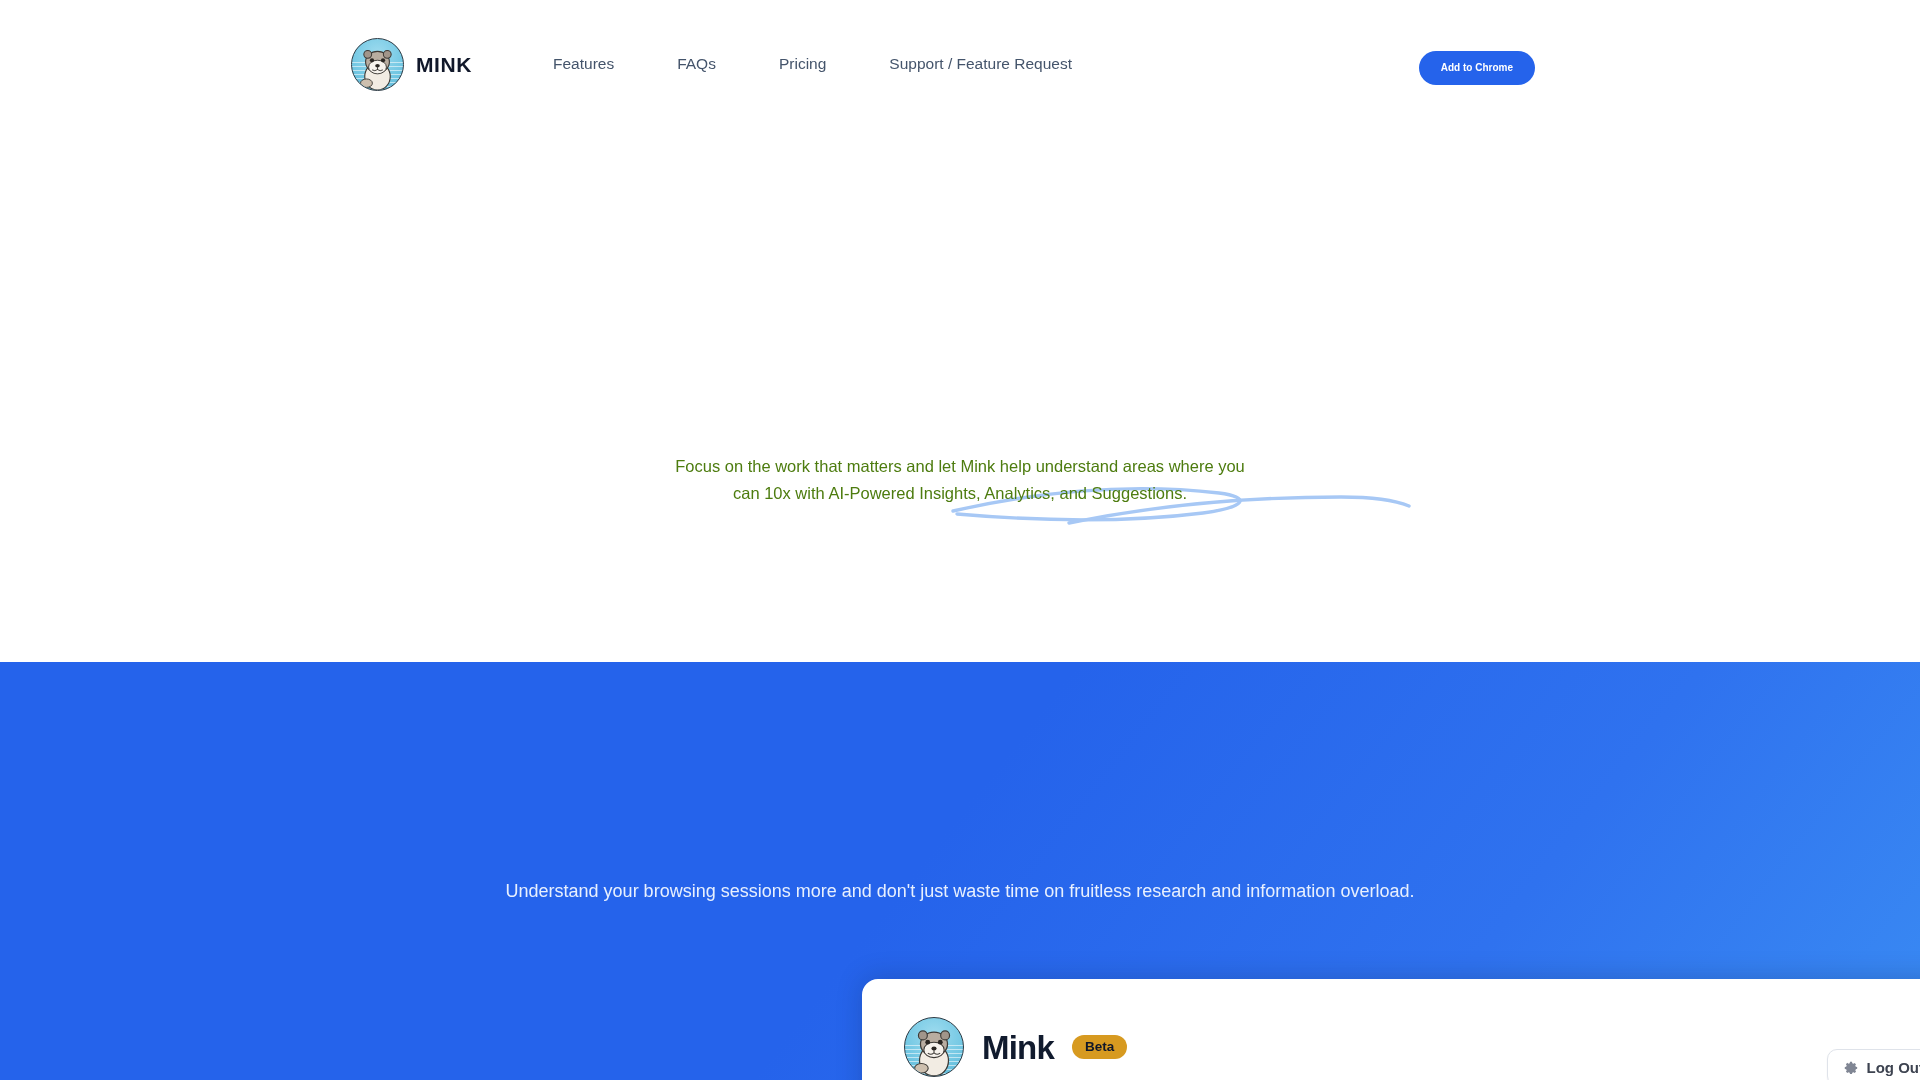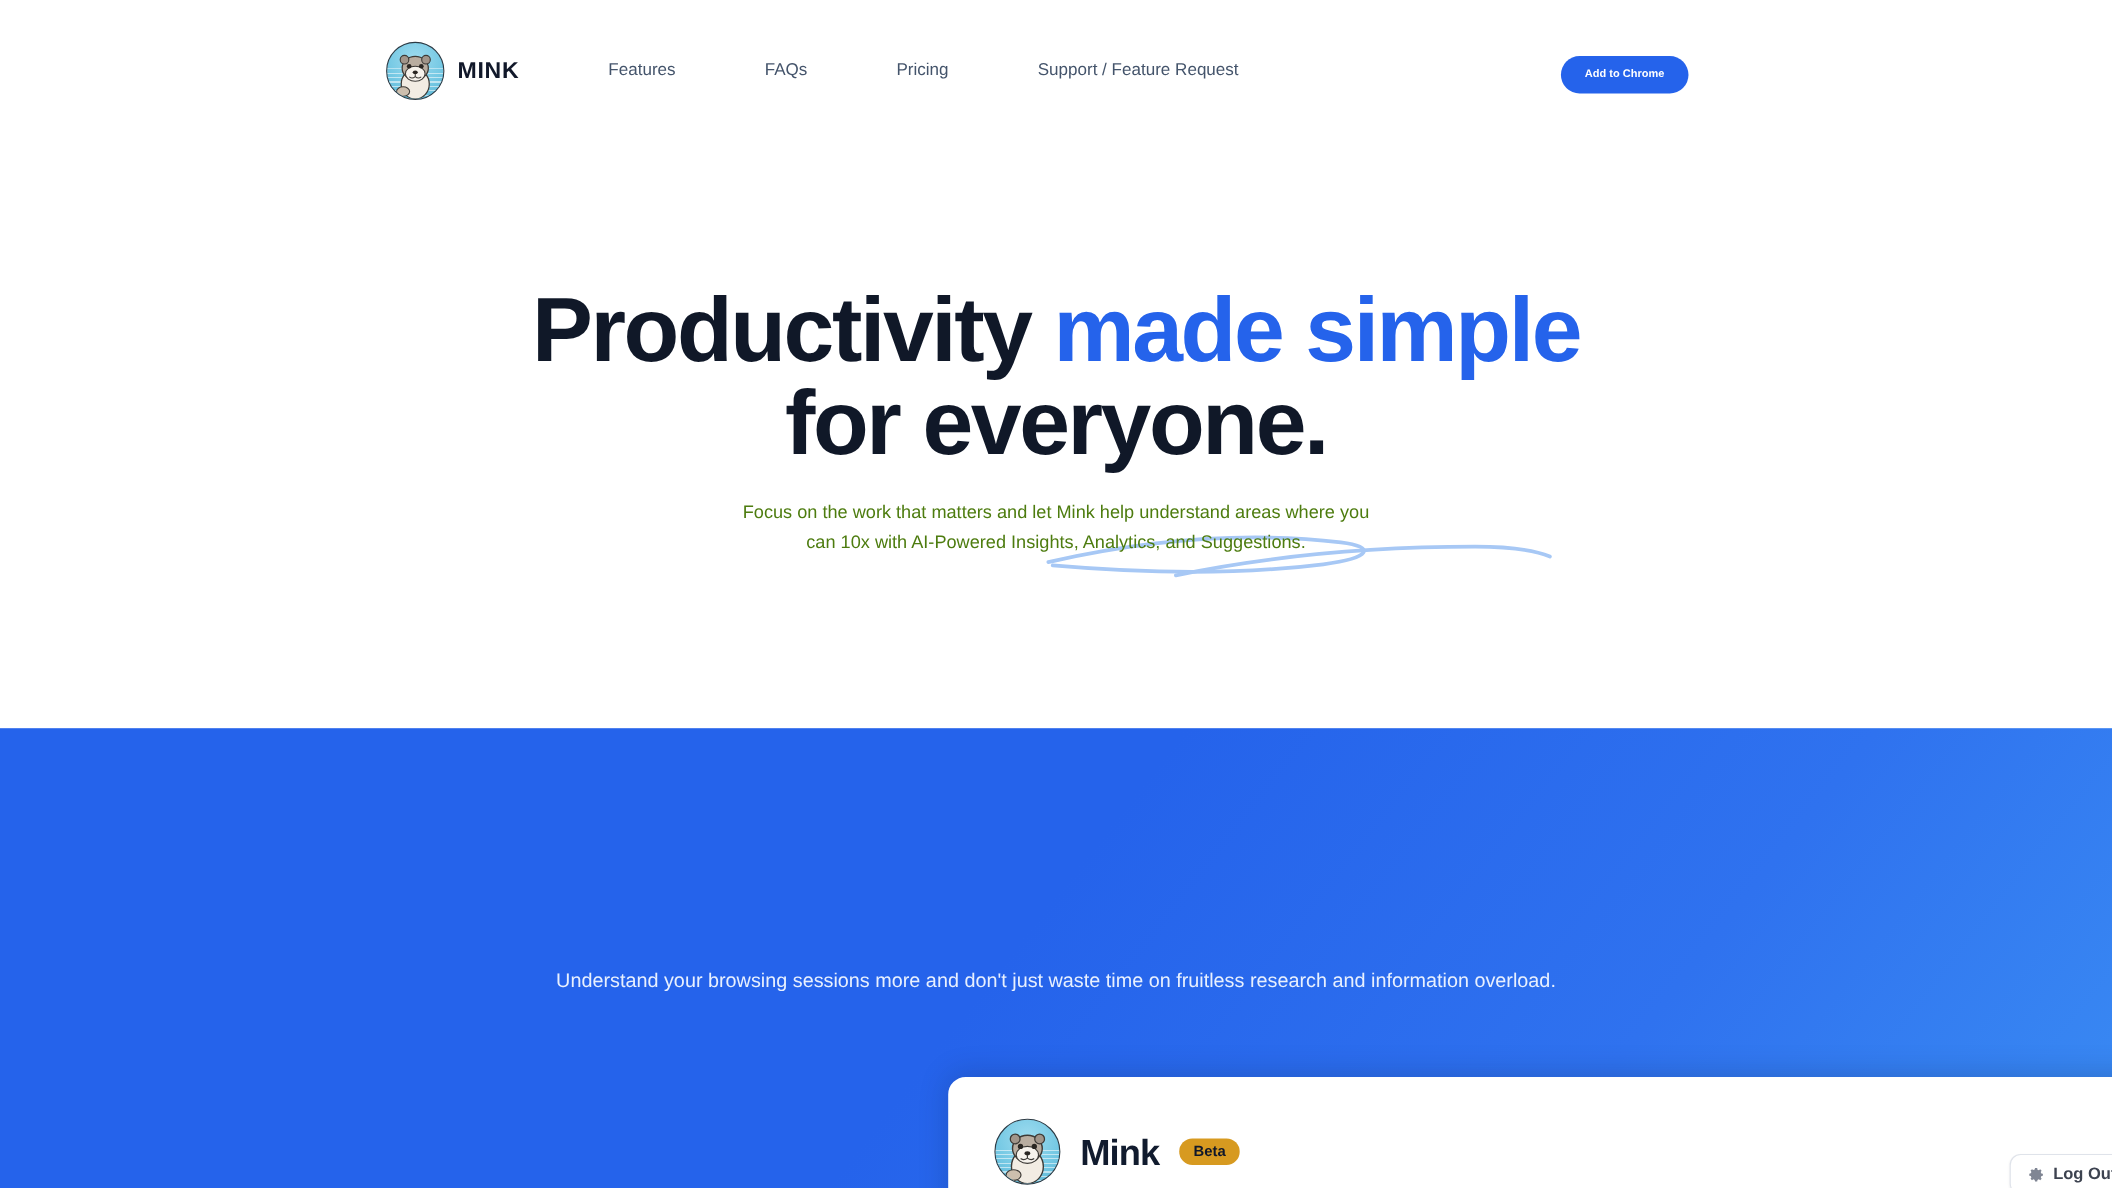--- a/index.html
+++ b/index.html
@@ -40,21 +40,21 @@
   }
 
   .nav {
     position:absolute; left:553px; top:50px;
     display:flex; align-items:center; gap:16px;
   }
   .nav a {
     font-size:15.5px; color:#44546b; text-decoration:none;
     padding:6px 0; line-height:1; white-space:nowrap;
   }
-  .nav a + a { margin-left:65px; }
+  .nav a + a { margin-left:47px; }
 
   .add-chrome {
     position:absolute; right:385px; top:51px;
     background:#2563eb; color:#ffffff;
     font-size:10px; font-weight:700;
     border:none; border-radius:999px;
     padding:0 22px; height:34px; line-height:34px;
     cursor:pointer; white-space:nowrap;
   }
 
@@ -183,24 +183,20 @@
       <a href="#">FAQs</a>
       <a href="#">Pricing</a>
       <a href="#">Support / Feature Request</a>
     </nav>
 
     <button class="add-chrome">Add to Chrome</button>
   </header>
 
   <section class="hero">
 
-    <h1 class="hero-title">
-      <span><span>Productivity </span><span class="accent">made simple</span></span><br>
-      <span>for everyone.</span>
-    </h1>
 
     <svg class="swash" viewBox="0 0 460 72">
       <path d="M2 54 C 90 34, 182 26, 268 36 C 300 40, 296 50, 252 56
                C 188 64, 110 66, 6 57" fill="none" stroke="#A7C8F5" stroke-width="3.4" stroke-linecap="round"></path>
       <path d="M118 66 C 196 50, 288 40, 390 40 C 424 40, 446 44, 458 49" fill="none" stroke="#A7C8F5" stroke-width="3.4" stroke-linecap="round"></path>
     </svg>
 
     <p class="hero-sub">
       <span>Focus on the work that matters and let Mink help understand areas where you</span><br>
       <span>can 10x with AI-Powered Insights, Analytics, and Suggestions.</span>

